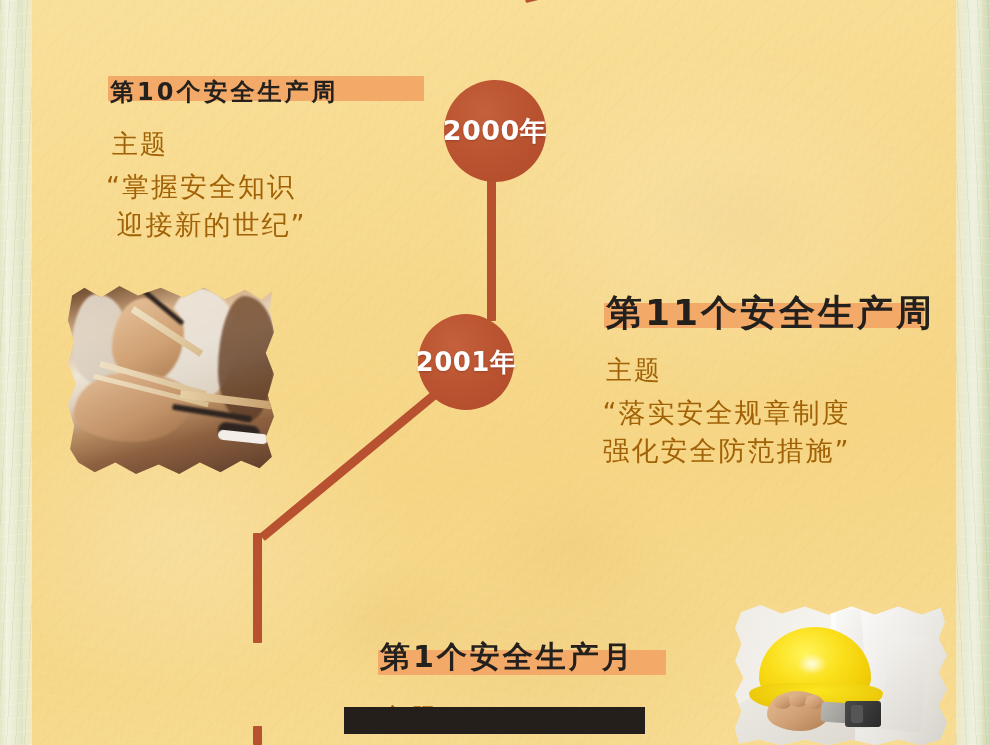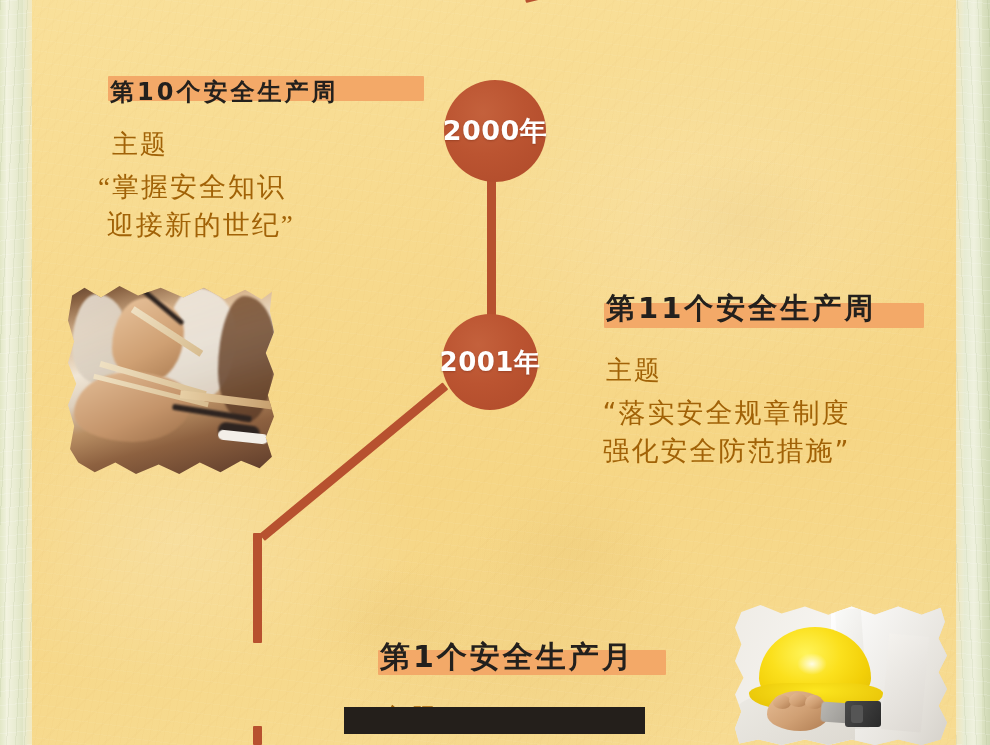--- a/index.html
+++ b/index.html
@@ -151,36 +151,36 @@
   <div class="tl-line" style="left:262px;top:533px;width:238px;height:9px;transform-origin:0 50%;transform:rotate(-39.6deg);"></div>
 
   <div class="tl-line" style="left:253px;top:533px;width:9px;height:110px;"></div>
 
   <div class="tl-line" style="left:253px;top:726px;width:9px;height:19px;"></div>
 
   <div class="tl-node" style="left:444px;top:80px;width:102px;height:102px;">
     <span style="font-size:27px;">2000年</span>
   </div>
 
-  <div class="tl-node" style="left:442px;top:314px;width:96px;height:96px;">
+  <div class="tl-node" style="left:418px;top:314px;width:96px;height:96px;">
     <span style="font-size:26px;">2001年</span>
   </div>
 
 
   <div class="hl-wrap" style="left:0;top:0;">
     <div class="hl-bar" style="left:108px;top:76px;width:316px;height:25px;"></div>
     <div class="hl-text" style="left:110px;top:76px;font-size:24px;">第10个安全生产周</div>
   </div>
   <div class="body-text" style="left:112px;top:126px;font-size:26px;">主题</div>
-  <div class="body-text" style="left:98px;top:168px;font-size:27px;font-family:Liberation Serif, serif;">“掌握安全知识
+  <div class="body-text" style="left:106px;top:168px;font-size:27px;">“掌握安全知识
  迎接新的世纪”</div>
 
   <div class="hl-wrap" style="left:0;top:0;">
     <div class="hl-bar" style="left:604px;top:303px;width:320px;height:25px;"></div>
-    <div class="hl-text" style="left:606px;top:289px;font-size:29px;">第11个安全生产周</div>
+    <div class="hl-text" style="left:606px;top:289px;font-size:36px;">第11个安全生产周</div>
   </div>
   <div class="body-text" style="left:606px;top:352px;font-size:26px;">主题</div>
   <div class="body-text" style="left:592px;top:394px;font-size:27px;text-align:right;">“落实安全规章制度
  强化安全防范措施”</div>
 
   <div class="hl-wrap" style="left:0;top:0;">
     <div class="hl-bar" style="left:378px;top:650px;width:288px;height:25px;"></div>
     <div class="hl-text" style="left:380px;top:637px;font-size:30px;">第1个安全生产月</div>
   </div>
   <div class="body-text" style="left:382px;top:700px;font-size:26px;">主题</div>

